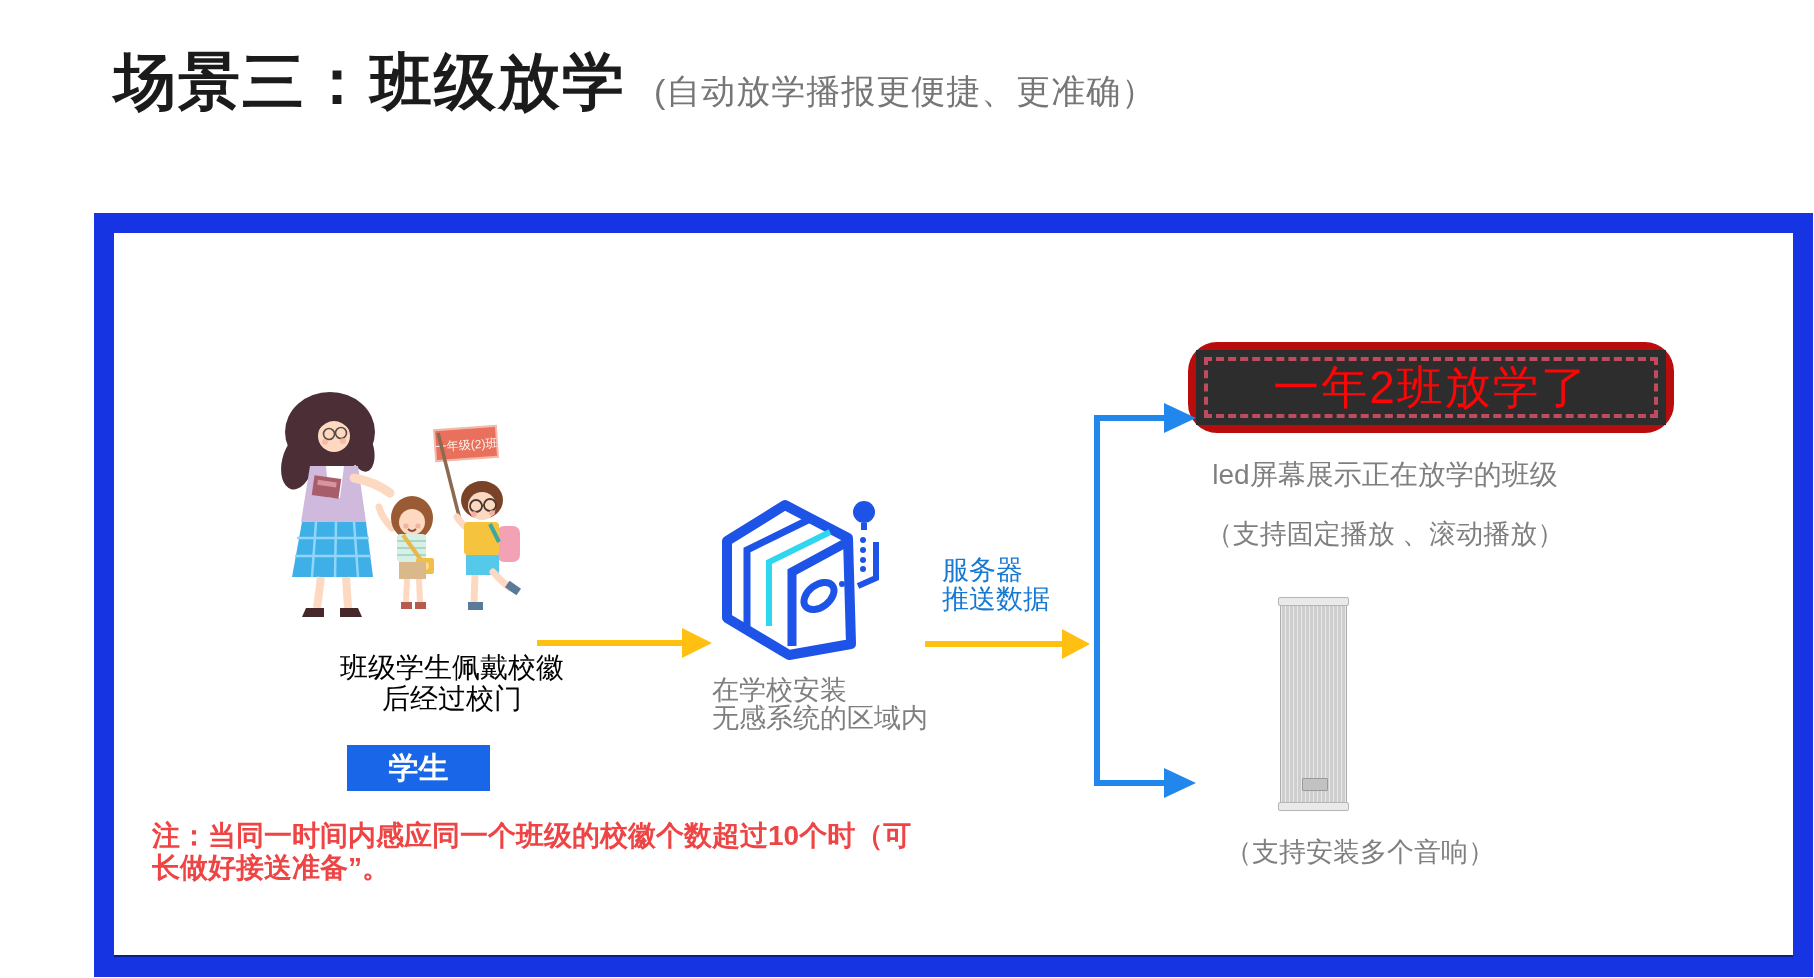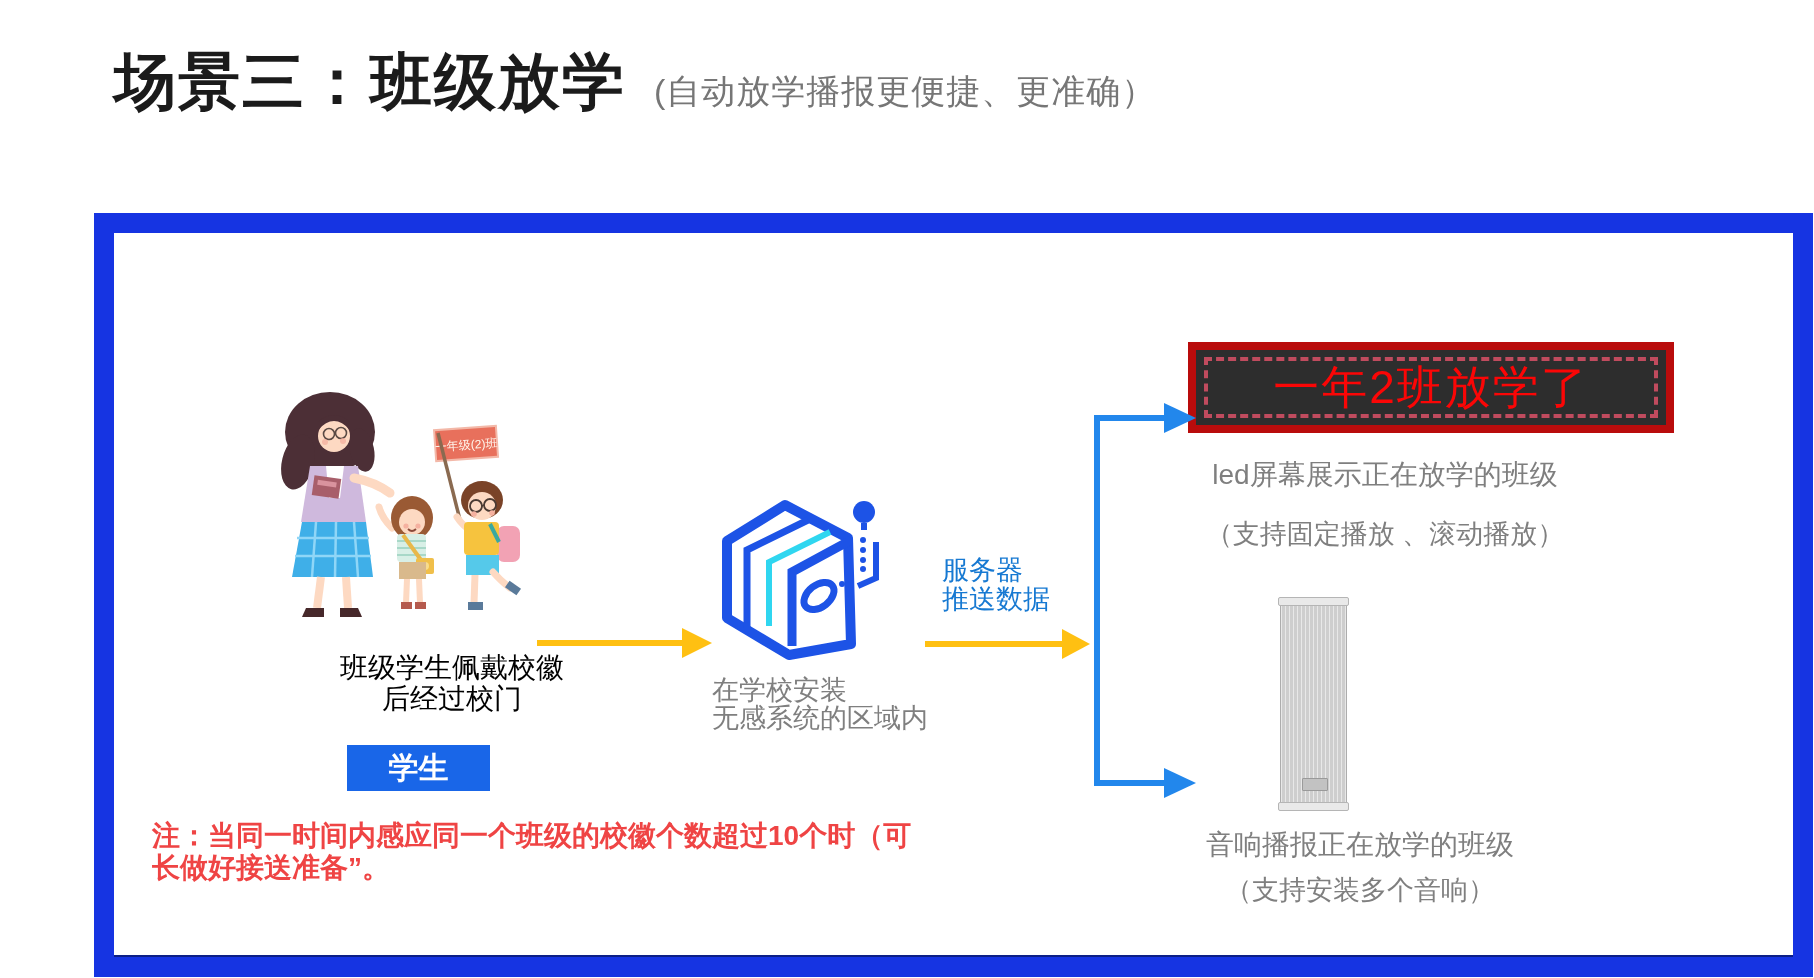--- a/index.html
+++ b/index.html
@@ -27,21 +27,21 @@
                color:#fff;font-size:30px;font-weight:700;text-align:center;line-height:46px;}
   .note{position:absolute;left:152px;top:820px;font-size:28px;line-height:31.5px;color:#ef4444;font-weight:bold;}
 
   
   .cube-icon{position:absolute;left:712px;top:488px;}
   .cube-cap{position:absolute;left:712px;top:676px;font-size:27px;line-height:28px;color:#7f7f7f;}
   .push-label{position:absolute;left:942px;top:556px;font-size:27px;line-height:29px;color:#1779d2;}
 
   
   .led-frame{position:absolute;left:1188px;top:342px;width:486px;height:91px;background:#b90c0c;
-             padding:8px;box-sizing:border-box;}
+             padding:8px;box-sizing:border-box;border-radius:29px;}
   .led-screen{position:relative;width:100%;height:100%;background:#2d2d2d;}
   .led-dash{position:absolute;left:8px;right:8px;top:7px;bottom:7px;border:4px dashed #c04b5e;}
   .led-text{position:absolute;left:0;right:0;top:0;bottom:0;display:flex;align-items:center;justify-content:center;
             color:#fb0606;font-size:46px;letter-spacing:2px;}
   .led-cap{position:absolute;left:1145px;top:456px;width:480px;text-align:center;color:#7f7f7f;}
   .led-cap .l1{font-size:28px;}
   .led-cap .l2{font-size:27px;margin-top:22px;}
 
   
   .speaker{position:absolute;left:1280px;top:600px;width:67px;height:208px;box-sizing:border-box;
@@ -190,21 +190,20 @@
   </div>
   <div class="led-cap">
     <div class="l1">led屏幕展示正在放学的班级</div>
     <div class="l2">（支持固定播放 、滚动播放）</div>
   </div>
 
   <div class="speaker">
     <div class="badge"></div>
   </div>
   <div class="spk-cap">
-    <div class="l1">音响播报正在放学的班级</div>
     <div class="l2">（支持安装多个音响）</div>
   </div>
 
   <svg class="arrows" width="1814" height="978" viewBox="0 0 1814 978">
     <line x1="537" y1="643" x2="684" y2="643" stroke="#ffc012" stroke-width="6"></line>
     <polygon points="682,628 712,643 682,658" fill="#ffc012"></polygon>
     <line x1="925" y1="644" x2="1064" y2="644" stroke="#ffc012" stroke-width="6"></line>
     <polygon points="1062,629 1090,644 1062,659" fill="#ffc012"></polygon>
     <polyline points="1168,418 1097,418 1097,783 1168,783" fill="none" stroke="#2287ec" stroke-width="6"></polyline>
     <polygon points="1164,403 1196,418 1164,433" fill="#2287ec"></polygon>

